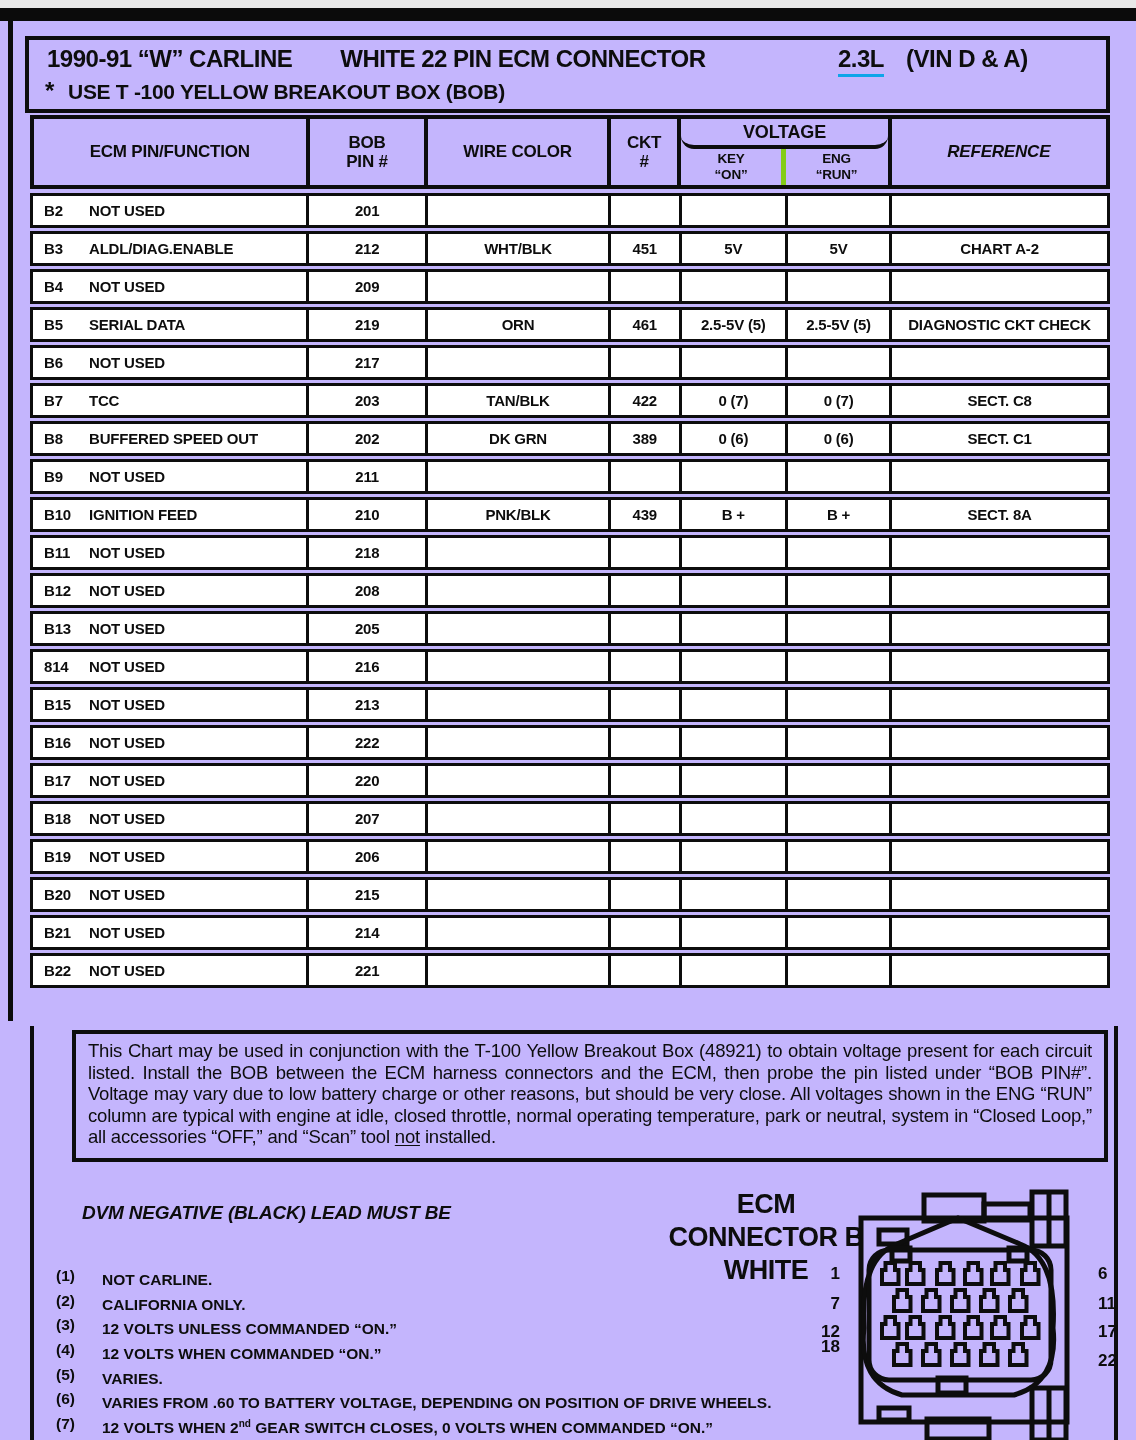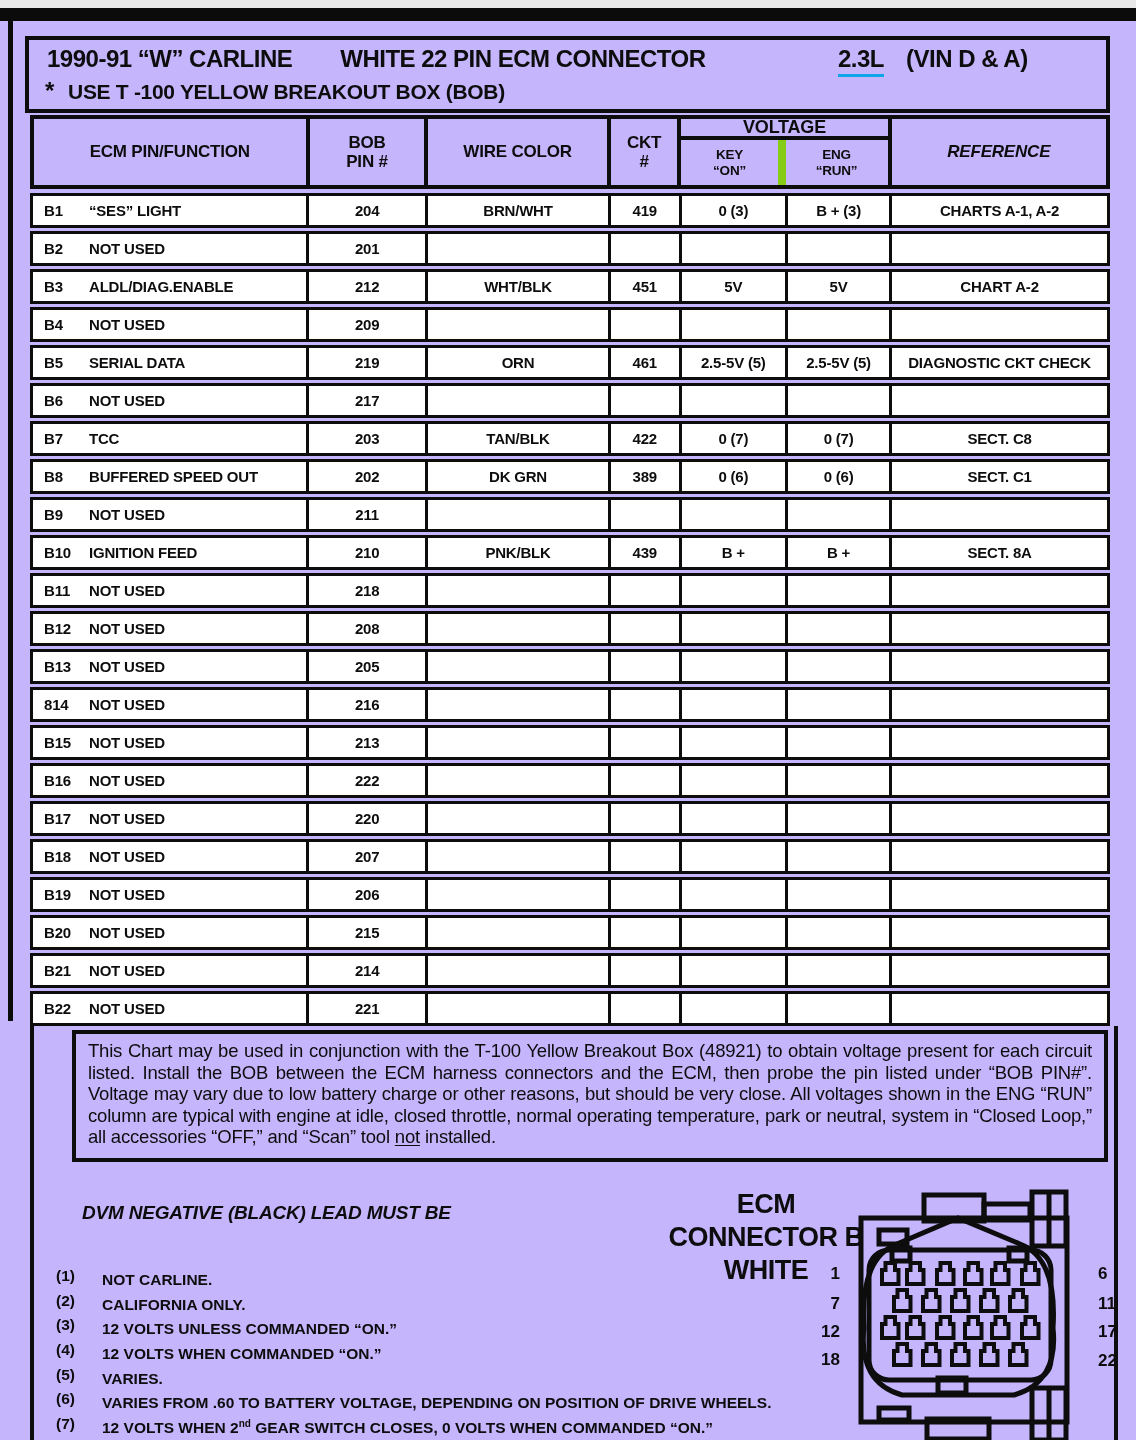--- a/index.html
+++ b/index.html
@@ -38,26 +38,26 @@
   
   .ecm-table { position:absolute; left:30px; top:107px; width:1080px; }
   .thead { display:flex; height:74px; border:4px solid #0d0d0d; margin-bottom:4px; }
   .hc { border-right:4px solid #0d0d0d; display:flex; flex-direction:column;
         align-items:center; justify-content:center; text-align:center;
         font-size:17px; line-height:1.12; letter-spacing:-0.2px; }
   .hc:last-child { border-right:none;font-style:italic; }
   .w1 { width:25.7%; } .w2 { width:11.1%;text-align:center; } .w3 { width:17.0%; } .w4 { width:6.6%; }
   .w5 { width:9.9%; } .w6 { width:9.7%; } .w7 { width:20.0%; }
   .hv { width:19.6%; padding:0; justify-content:flex-start; }
-  .hv-top { width:100%; height:21px; border-bottom:4px solid #0d0d0d;
-            display:flex; align-items:center; justify-content:center; font-size:18px; }
+  .hv-top { width:100%; height:30px; border-bottom:4px solid #0d0d0d;
+            display:flex; align-items:center; justify-content:center; font-size:18px;border-radius:13px; }
   .hv-sub { display:flex; width:100%; flex:1; }
   .hv-cell { display:flex; flex-direction:column; align-items:center; justify-content:center;
              font-size:13.5px; line-height:1.15; }
-  .hv-cell.key { width:50.5%; border-right:8px solid #84cc16; }
+  .hv-cell.key { width:50.5%; border-right:5px solid #84cc16; }
   .hv-cell.eng { width:49.5%; }
   .trow { display:flex; height:35px; margin-bottom:3px; border:3px solid #0d0d0d; background:#fff; }
   .c { border-right:3px solid #0d0d0d; display:flex; align-items:center; justify-content:center;
        font-size:15px; letter-spacing:-0.2px; overflow:hidden; white-space:nowrap; }
   .c:last-child { border-right:none; }
   .c.c1 { justify-content:flex-start; padding-left:11px; }
   .pin-id { width:45px; flex:0 0 45px; }
 
   
   .bottom-box {
@@ -138,32 +138,20 @@
             <span>ENG</span>
             <span>“RUN”</span>
           </div>
         </div>
       </div>
       <div class="hc w7">REFERENCE</div>
     </div>
     <div class="tbody">
         <div class="trow">
       <div class="c c1 w1">
-        <span class="pin-id">B1</span>
-        <span class="pin-fn">“SES” LIGHT</span>
-      </div>
-      <div class="c w2">204</div>
-      <div class="c w3">BRN/WHT</div>
-      <div class="c w4">419</div>
-      <div class="c w5">0  (3)</div>
-      <div class="c w6">B +  (3)</div>
-      <div class="c w7">CHARTS A-1, A-2</div>
-    </div>
-        <div class="trow">
-      <div class="c c1 w1">
         <span class="pin-id">B2</span>
         <span class="pin-fn">NOT USED</span>
       </div>
       <div class="c w2">201</div>
       <div class="c w3"></div>
       <div class="c w4"></div>
       <div class="c w5"></div>
       <div class="c w6"></div>
       <div class="c w7"></div>
     </div>
@@ -460,21 +448,21 @@
     <div class="connector-label">
       <div>ECM</div>
       <div>CONNECTOR B</div>
       <div>WHITE</div>
     </div>
 
     <div class="connector-figure">
       <div class="pin-num left" style="top:78px">1</div>
       <div class="pin-num left" style="top:108px">7</div>
       <div class="pin-num left" style="top:136px">12</div>
-      <div class="pin-num left" style="top:164px">18</div>
+      <div class="pin-num left" style="top:151px">18</div>
       <div class="pin-num right" style="top:78px">6</div>
       <div class="pin-num right" style="top:108px">11</div>
       <div class="pin-num right" style="top:136px">17</div>
       <div class="pin-num right" style="top:165px">22</div>
 
       <svg class="connector-svg" width="240" height="262" viewBox="0 0 240 262" fill="none" stroke="#0d0d0d" stroke-width="5">
         <defs>
           <path id="pin-shape" d="M0,21 V7 H3.5 V0 H13 V7 H16.5 V21 Z"></path>
         </defs>
 

